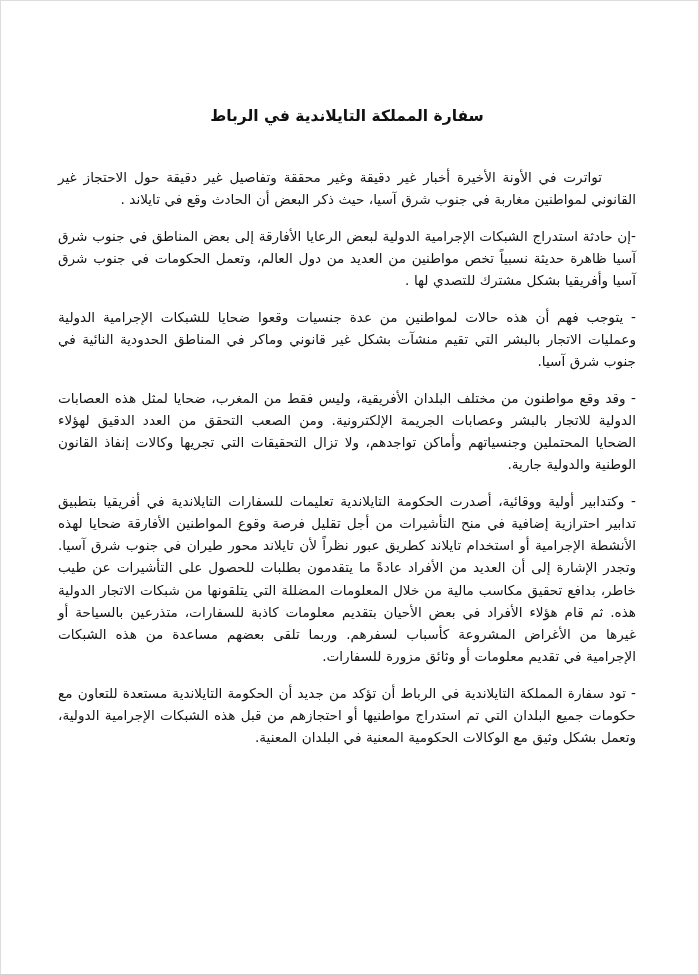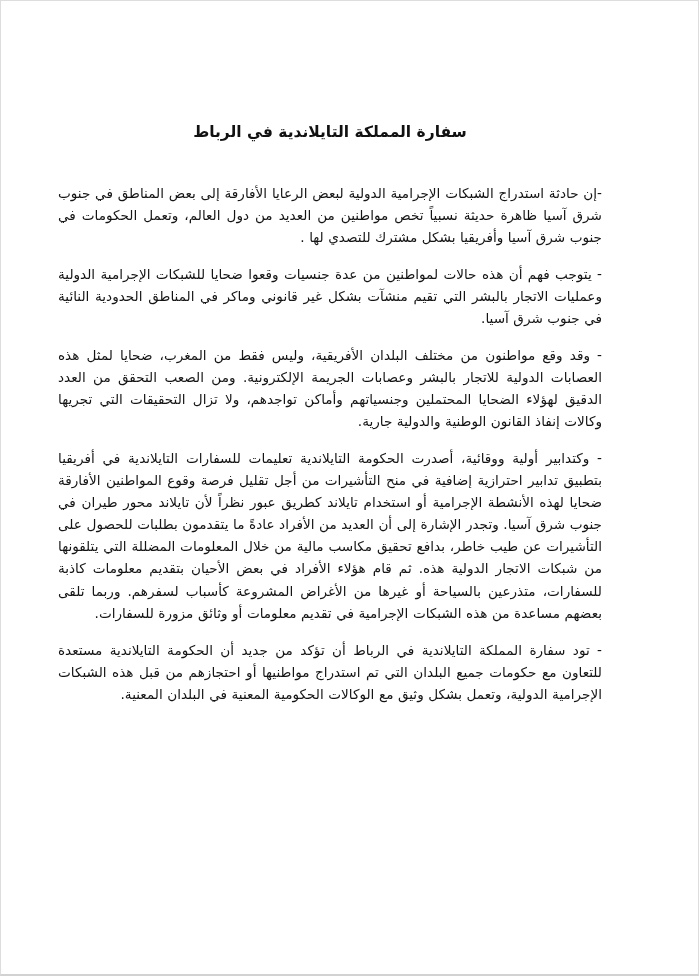--- a/index.html
+++ b/index.html
@@ -22,24 +22,24 @@
     height: 976px;
     background: #ffffff;
     border: 1px solid #dddddd;
     border-bottom: 2px solid #d2d2d2;
     box-shadow: 0 1px 2px rgba(0,0,0,0.10);
   }
 
   .page-body {
     box-sizing: border-box;
     position: absolute;
-    top: 16px;
+    top: 0;
     right: 0;
     left: 0;
-    padding: 104px 96px 0 57px;
+    padding: 104px 62px 0 57px;
     direction: rtl;
     text-align: right;
   }
 
   .doc-title {
     margin: 0;
     font-size: 15.5px;
     font-weight: bold;
     text-align: center;
     color: #111111;
@@ -95,20 +95,21 @@
 
 <div class="page-sheet">
   <div class="page-body">
 
     <h1 class="doc-title">سفارة المملكة التايلاندية في الرباط</h1>
 
 
 
     <div class="body-block">
 
+      <p class="para first-indent">تواترت في الأونة الأخيرة أخبار غير دقيقة وغير محققة وتفاصيل غير دقيقة حول الاحتجاز غير القانوني لمواطنين مغاربة في جنوب شرق آسيا، حيث ذكر البعض أن الحادث وقع في تايلاند .</p>
 
 
       <p class="para">-إن حادثة استدراج الشبكات الإجرامية الدولية لبعض الرعايا الأفارقة إلى بعض المناطق في جنوب شرق آسيا ظاهرة حديثة نسبياً تخص مواطنين من العديد من دول العالم، وتعمل الحكومات في جنوب شرق آسيا وأفريقيا بشكل مشترك للتصدي لها .</p>
 
       <p class="para">- يتوجب فهم أن هذه حالات لمواطنين من عدة جنسيات وقعوا ضحايا للشبكات الإجرامية الدولية وعمليات الاتجار بالبشر التي تقيم منشآت بشكل غير قانوني وماكر في المناطق الحدودية النائية في جنوب شرق آسيا.</p>
 
       <p class="para">- وقد وقع مواطنون من مختلف البلدان الأفريقية، وليس فقط من المغرب، ضحايا لمثل هذه العصابات الدولية للاتجار بالبشر وعصابات الجريمة الإلكترونية. ومن الصعب التحقق من العدد الدقيق لهؤلاء الضحايا المحتملين وجنسياتهم وأماكن تواجدهم، ولا تزال التحقيقات التي تجريها وكالات إنفاذ القانون الوطنية والدولية جارية.</p>
 
       <p class="para">- وكتدابير أولية ووقائية، أصدرت الحكومة التايلاندية تعليمات للسفارات التايلاندية في أفريقيا بتطبيق تدابير احترازية إضافية في منح التأشيرات من أجل تقليل فرصة وقوع المواطنين الأفارقة ضحايا لهذه الأنشطة الإجرامية أو استخدام تايلاند كطريق عبور نظراً لأن تايلاند محور طيران في جنوب شرق آسيا. وتجدر الإشارة إلى أن العديد من الأفراد عادةً ما يتقدمون بطلبات للحصول على التأشيرات عن طيب خاطر، بدافع تحقيق مكاسب مالية من خلال المعلومات المضللة التي يتلقونها من شبكات الاتجار الدولية هذه. ثم قام هؤلاء الأفراد في بعض الأحيان بتقديم معلومات كاذبة للسفارات، متذرعين بالسياحة أو غيرها من الأغراض المشروعة كأسباب لسفرهم. وربما تلقى بعضهم مساعدة من هذه الشبكات الإجرامية في تقديم معلومات أو وثائق مزورة للسفارات.</p>
 

